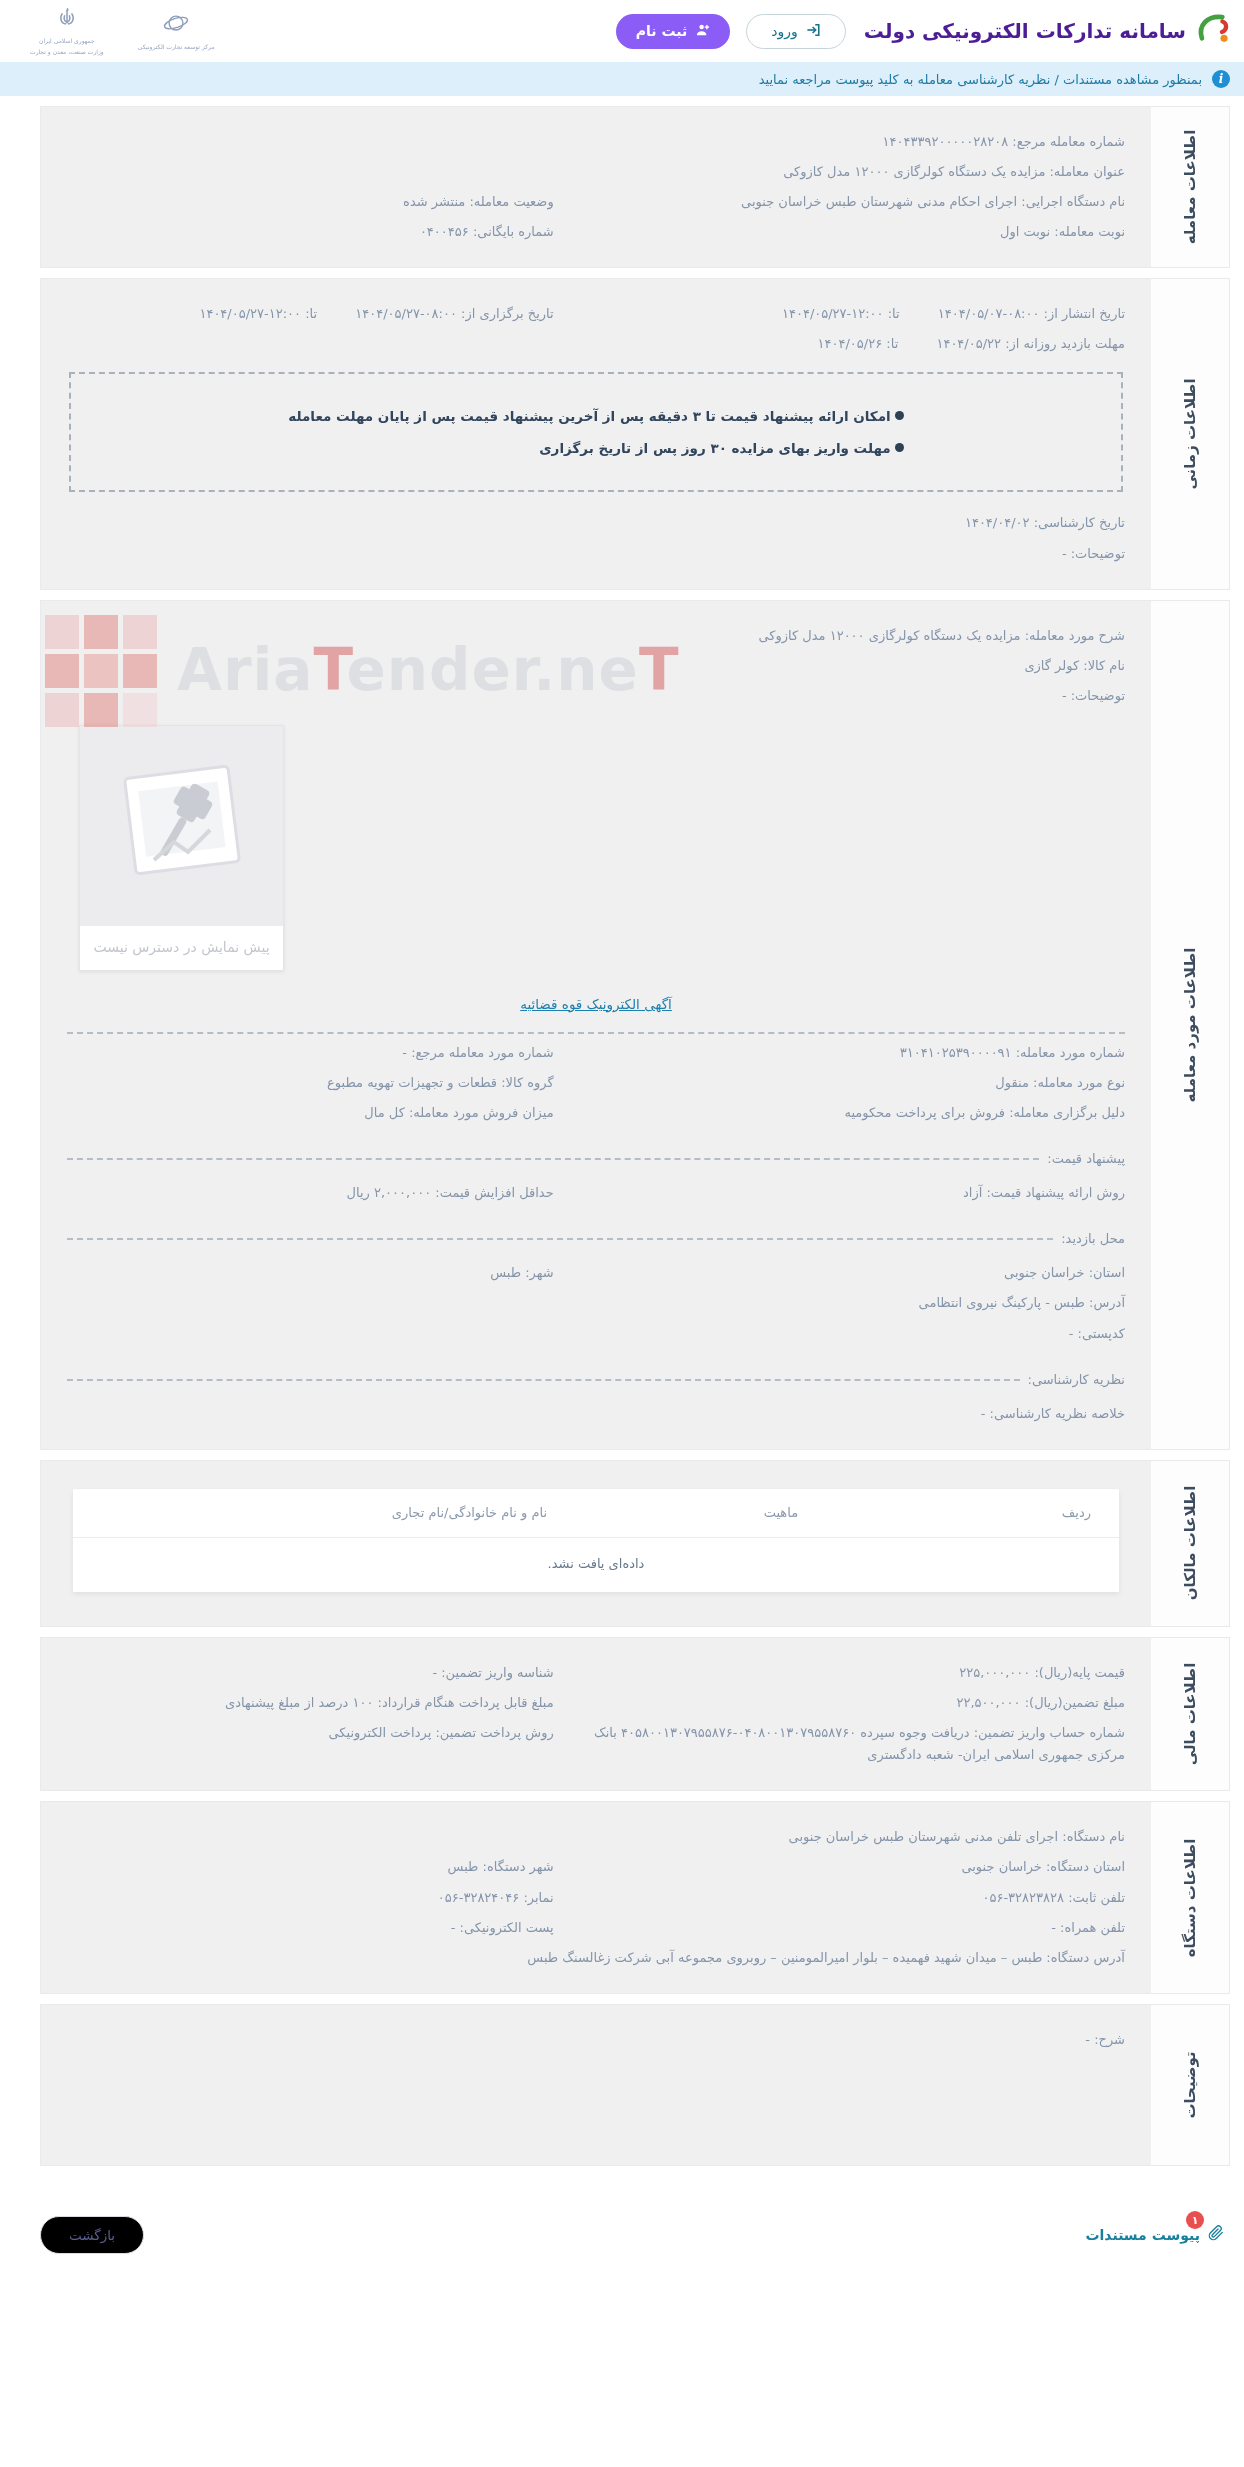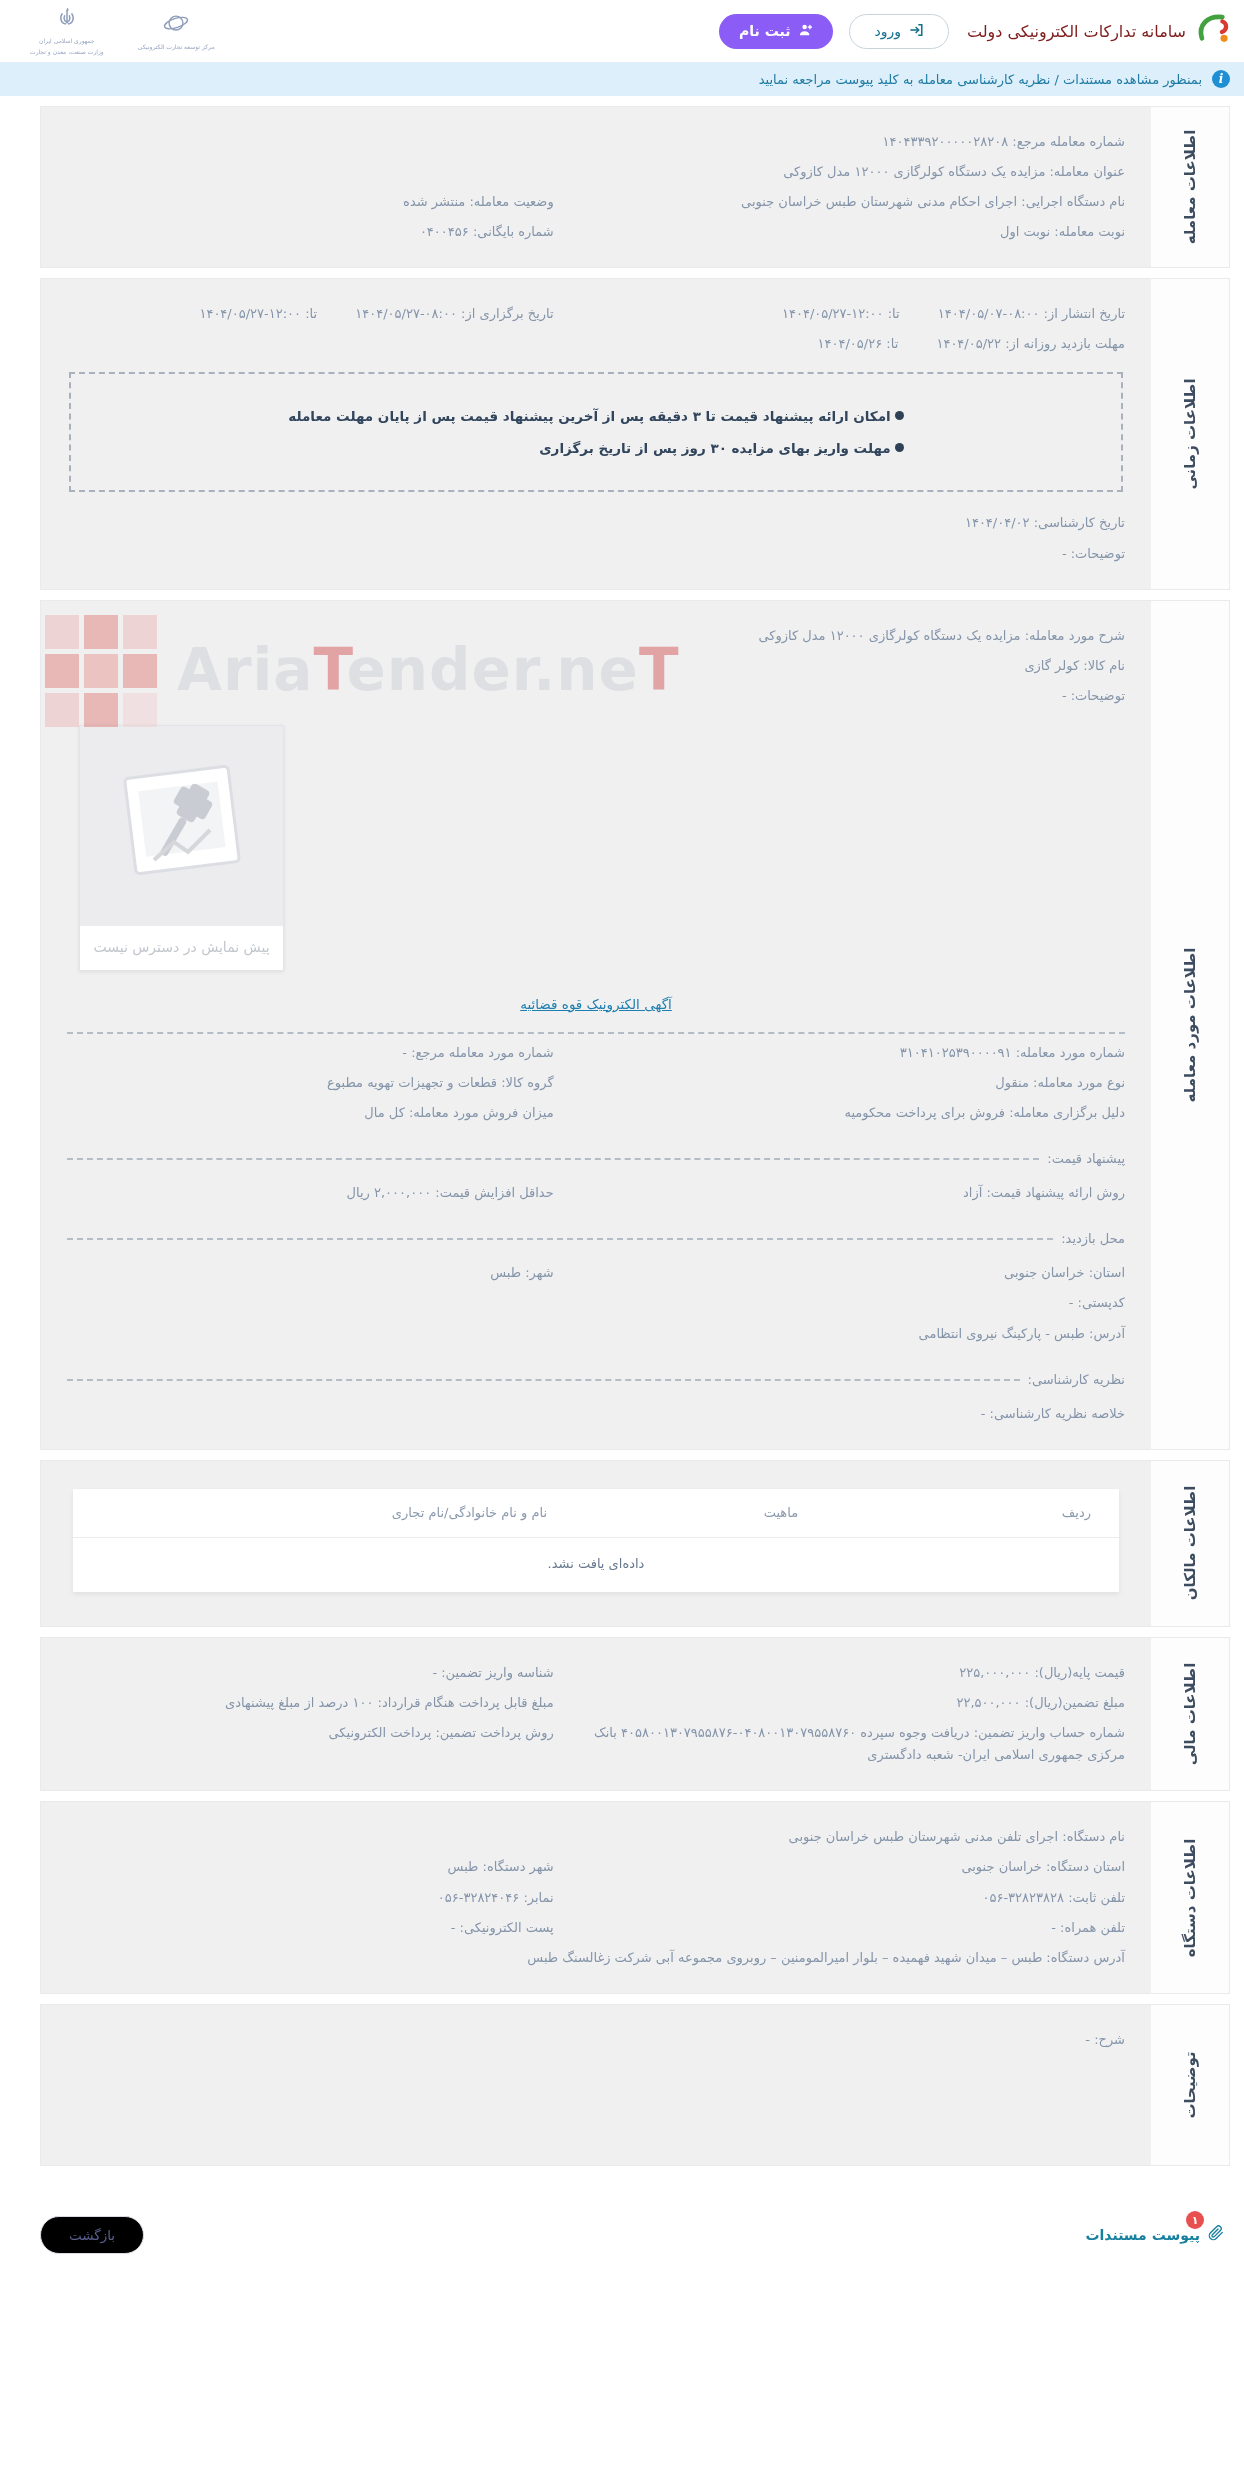--- a/index.html
+++ b/index.html
@@ -7,21 +7,21 @@
   body {
     width:1244px;
     background:#ffffff;
     font-family:"DejaVu Sans", sans-serif;
     direction:rtl;
     color:#8494a9;
   }
   
   .hdr { height:62px; display:flex; align-items:center; padding:0 14px 0 22px; background:#fff; }
   .brand { display:flex; align-items:center; gap:10px; }
-  .brand-title { color:#7f1d1d; font-size:16px; font-weight:400; white-space:nowrap; }
+  .brand-title { color:#4c1d95; font-size:20px; font-weight:700; white-space:nowrap; }
   .hdr-btns { display:flex; align-items:center; gap:16px; margin-right:18px; }
   .btn-login {
     display:flex; align-items:center; gap:8px;
     border:1px solid #c7d3db; border-radius:20px; background:#fff;
     color:#16718c; font-size:14px; padding:8px 24px; cursor:pointer;
     font-family:inherit;
   }
   .btn-register {
     display:flex; align-items:center; gap:8px;
     border:none; border-radius:20px; background:#8b5cf6;
@@ -311,24 +311,24 @@
 
     <div class="dash-head">
       <span>محل بازدید:</span>
         <span class="line"></span>
     </div>
     <div class="row">
       <div class="c1">استان: خراسان جنوبی</div>
       <div class="c2">شهر: طبس</div>
     </div>
     <div class="row">
+        <div class="full">آدرس: طبس - پارکینگ نیروی انتظامی</div>
+      </div>
+    <div class="row">
         <div class="full">کدپستی: -</div>
-      </div>
-    <div class="row">
-        <div class="full">آدرس: طبس - پارکینگ نیروی انتظامی</div>
       </div>
 
     <div class="dash-head">
       <span>نظریه کارشناسی:</span>
         <span class="line"></span>
     </div>
     <div class="row">
         <div class="full">خلاصه نظریه کارشناسی: -</div>
       </div>
   </div>

